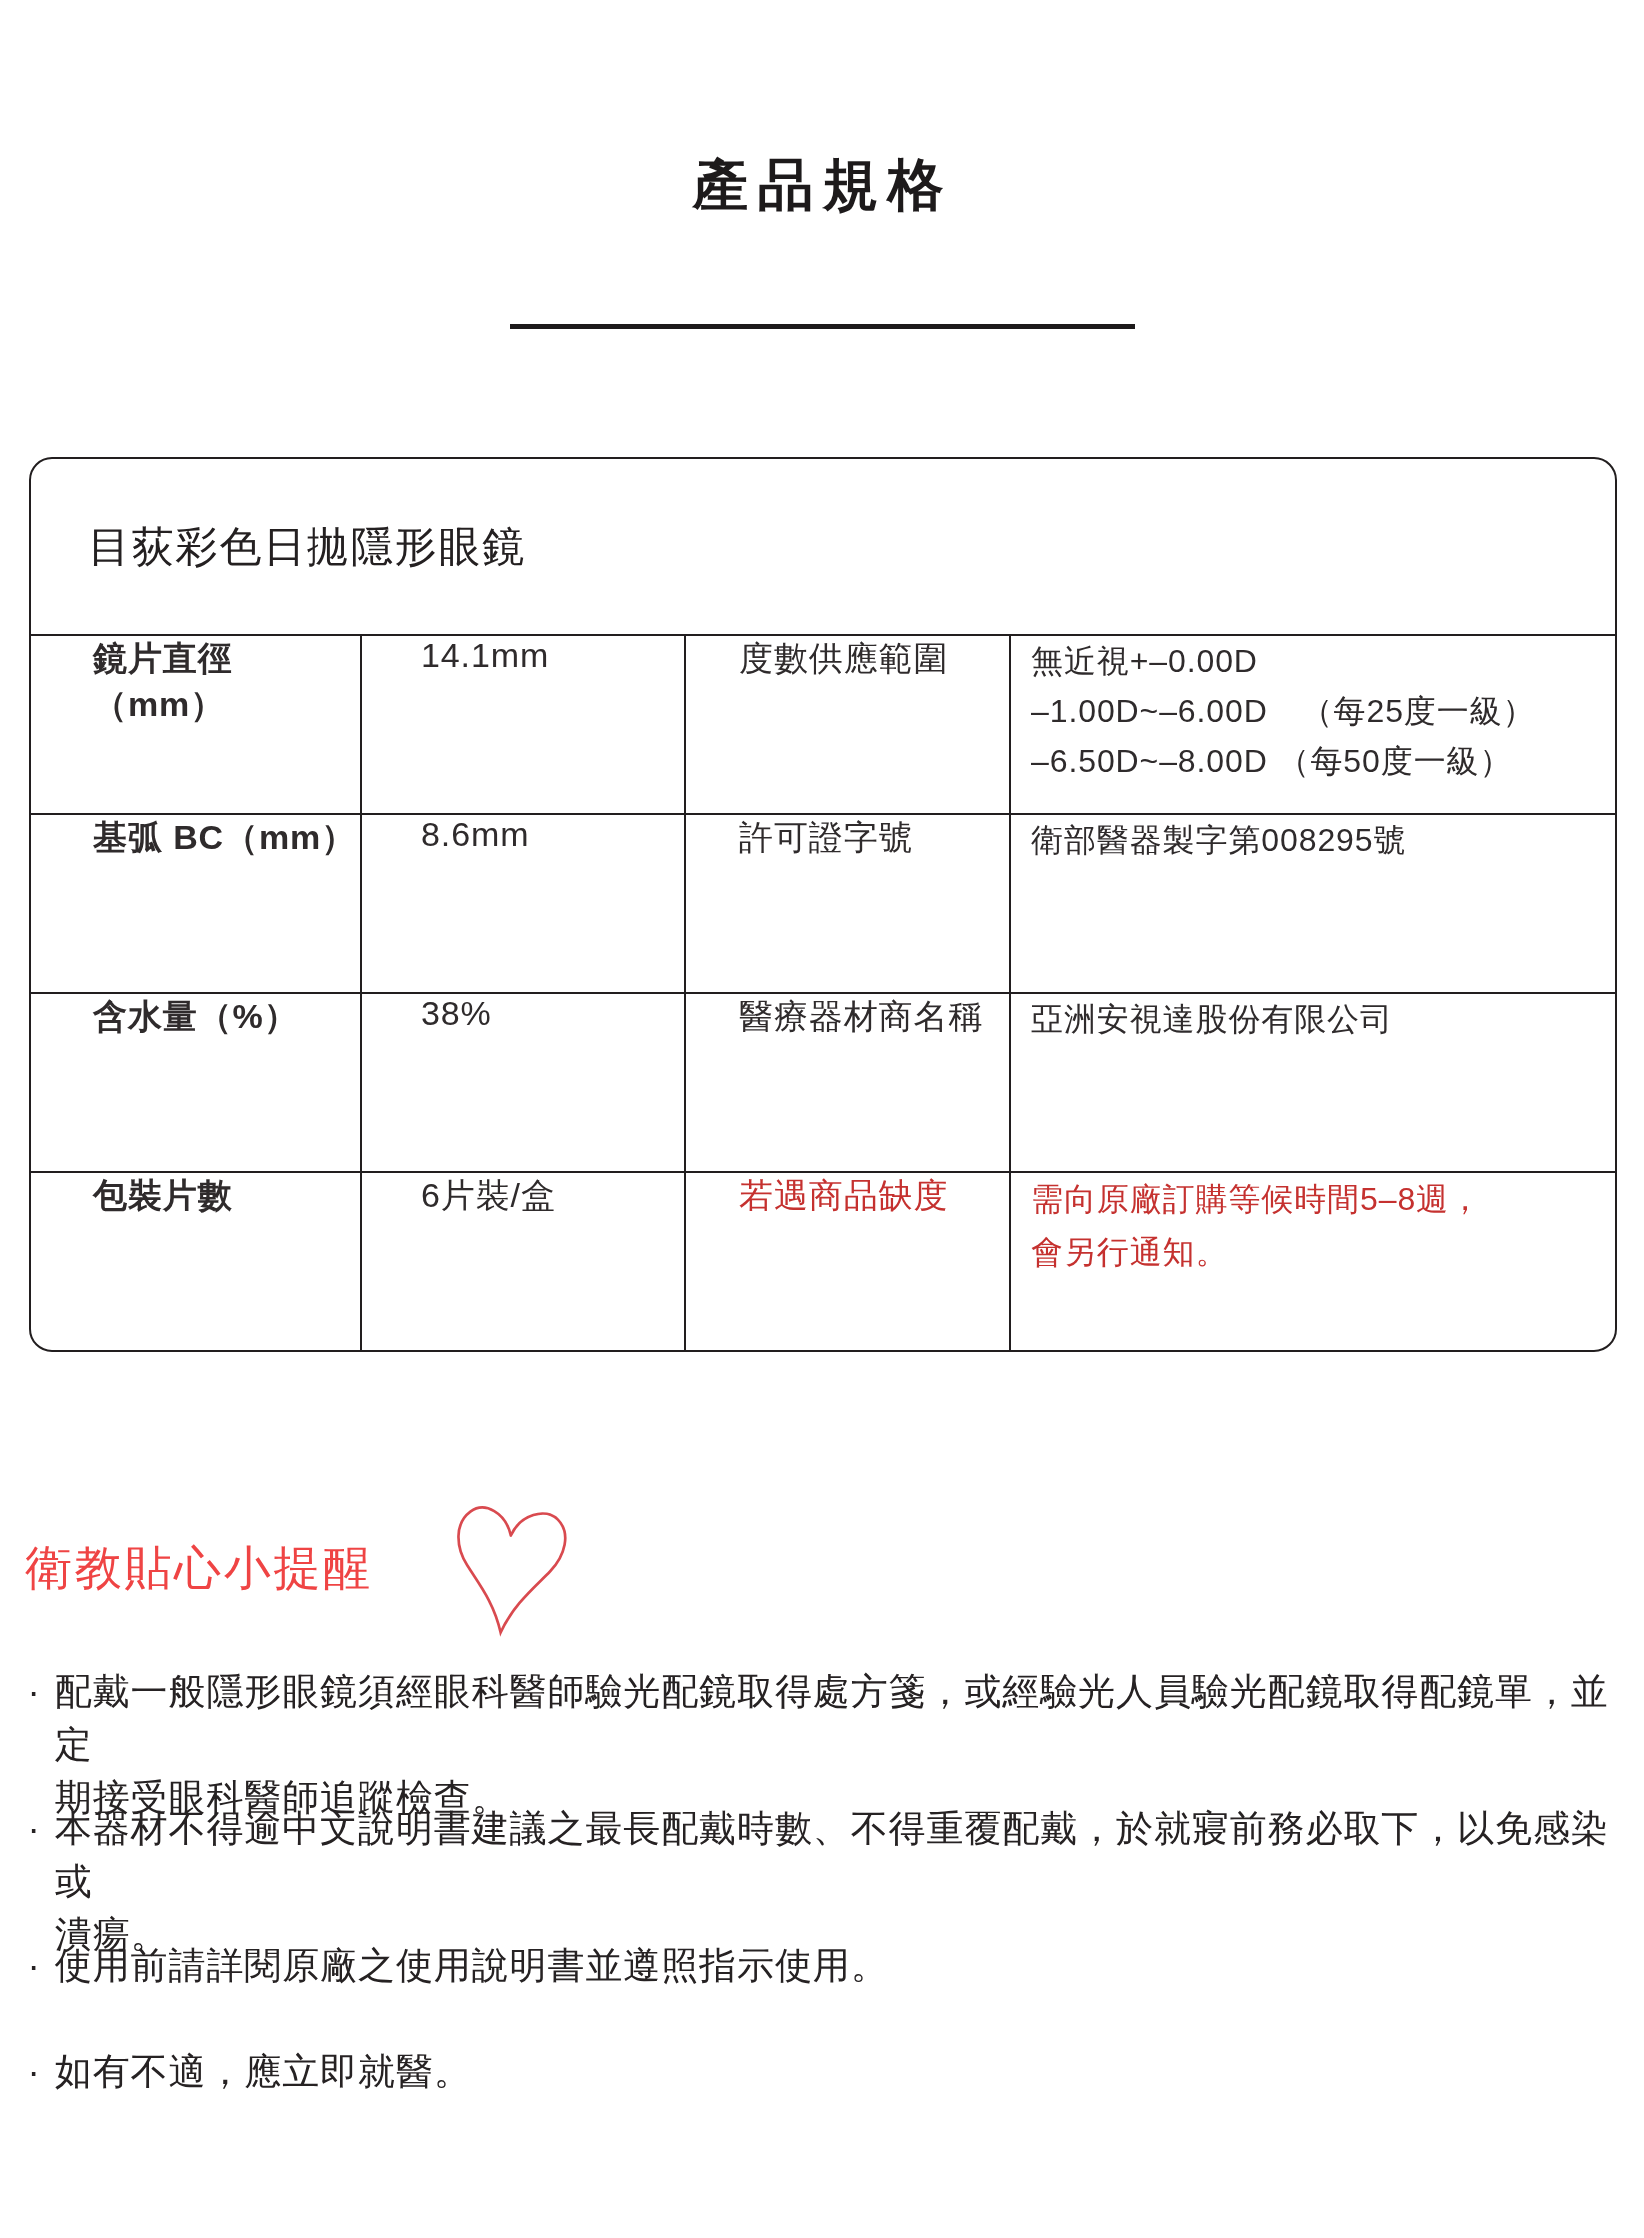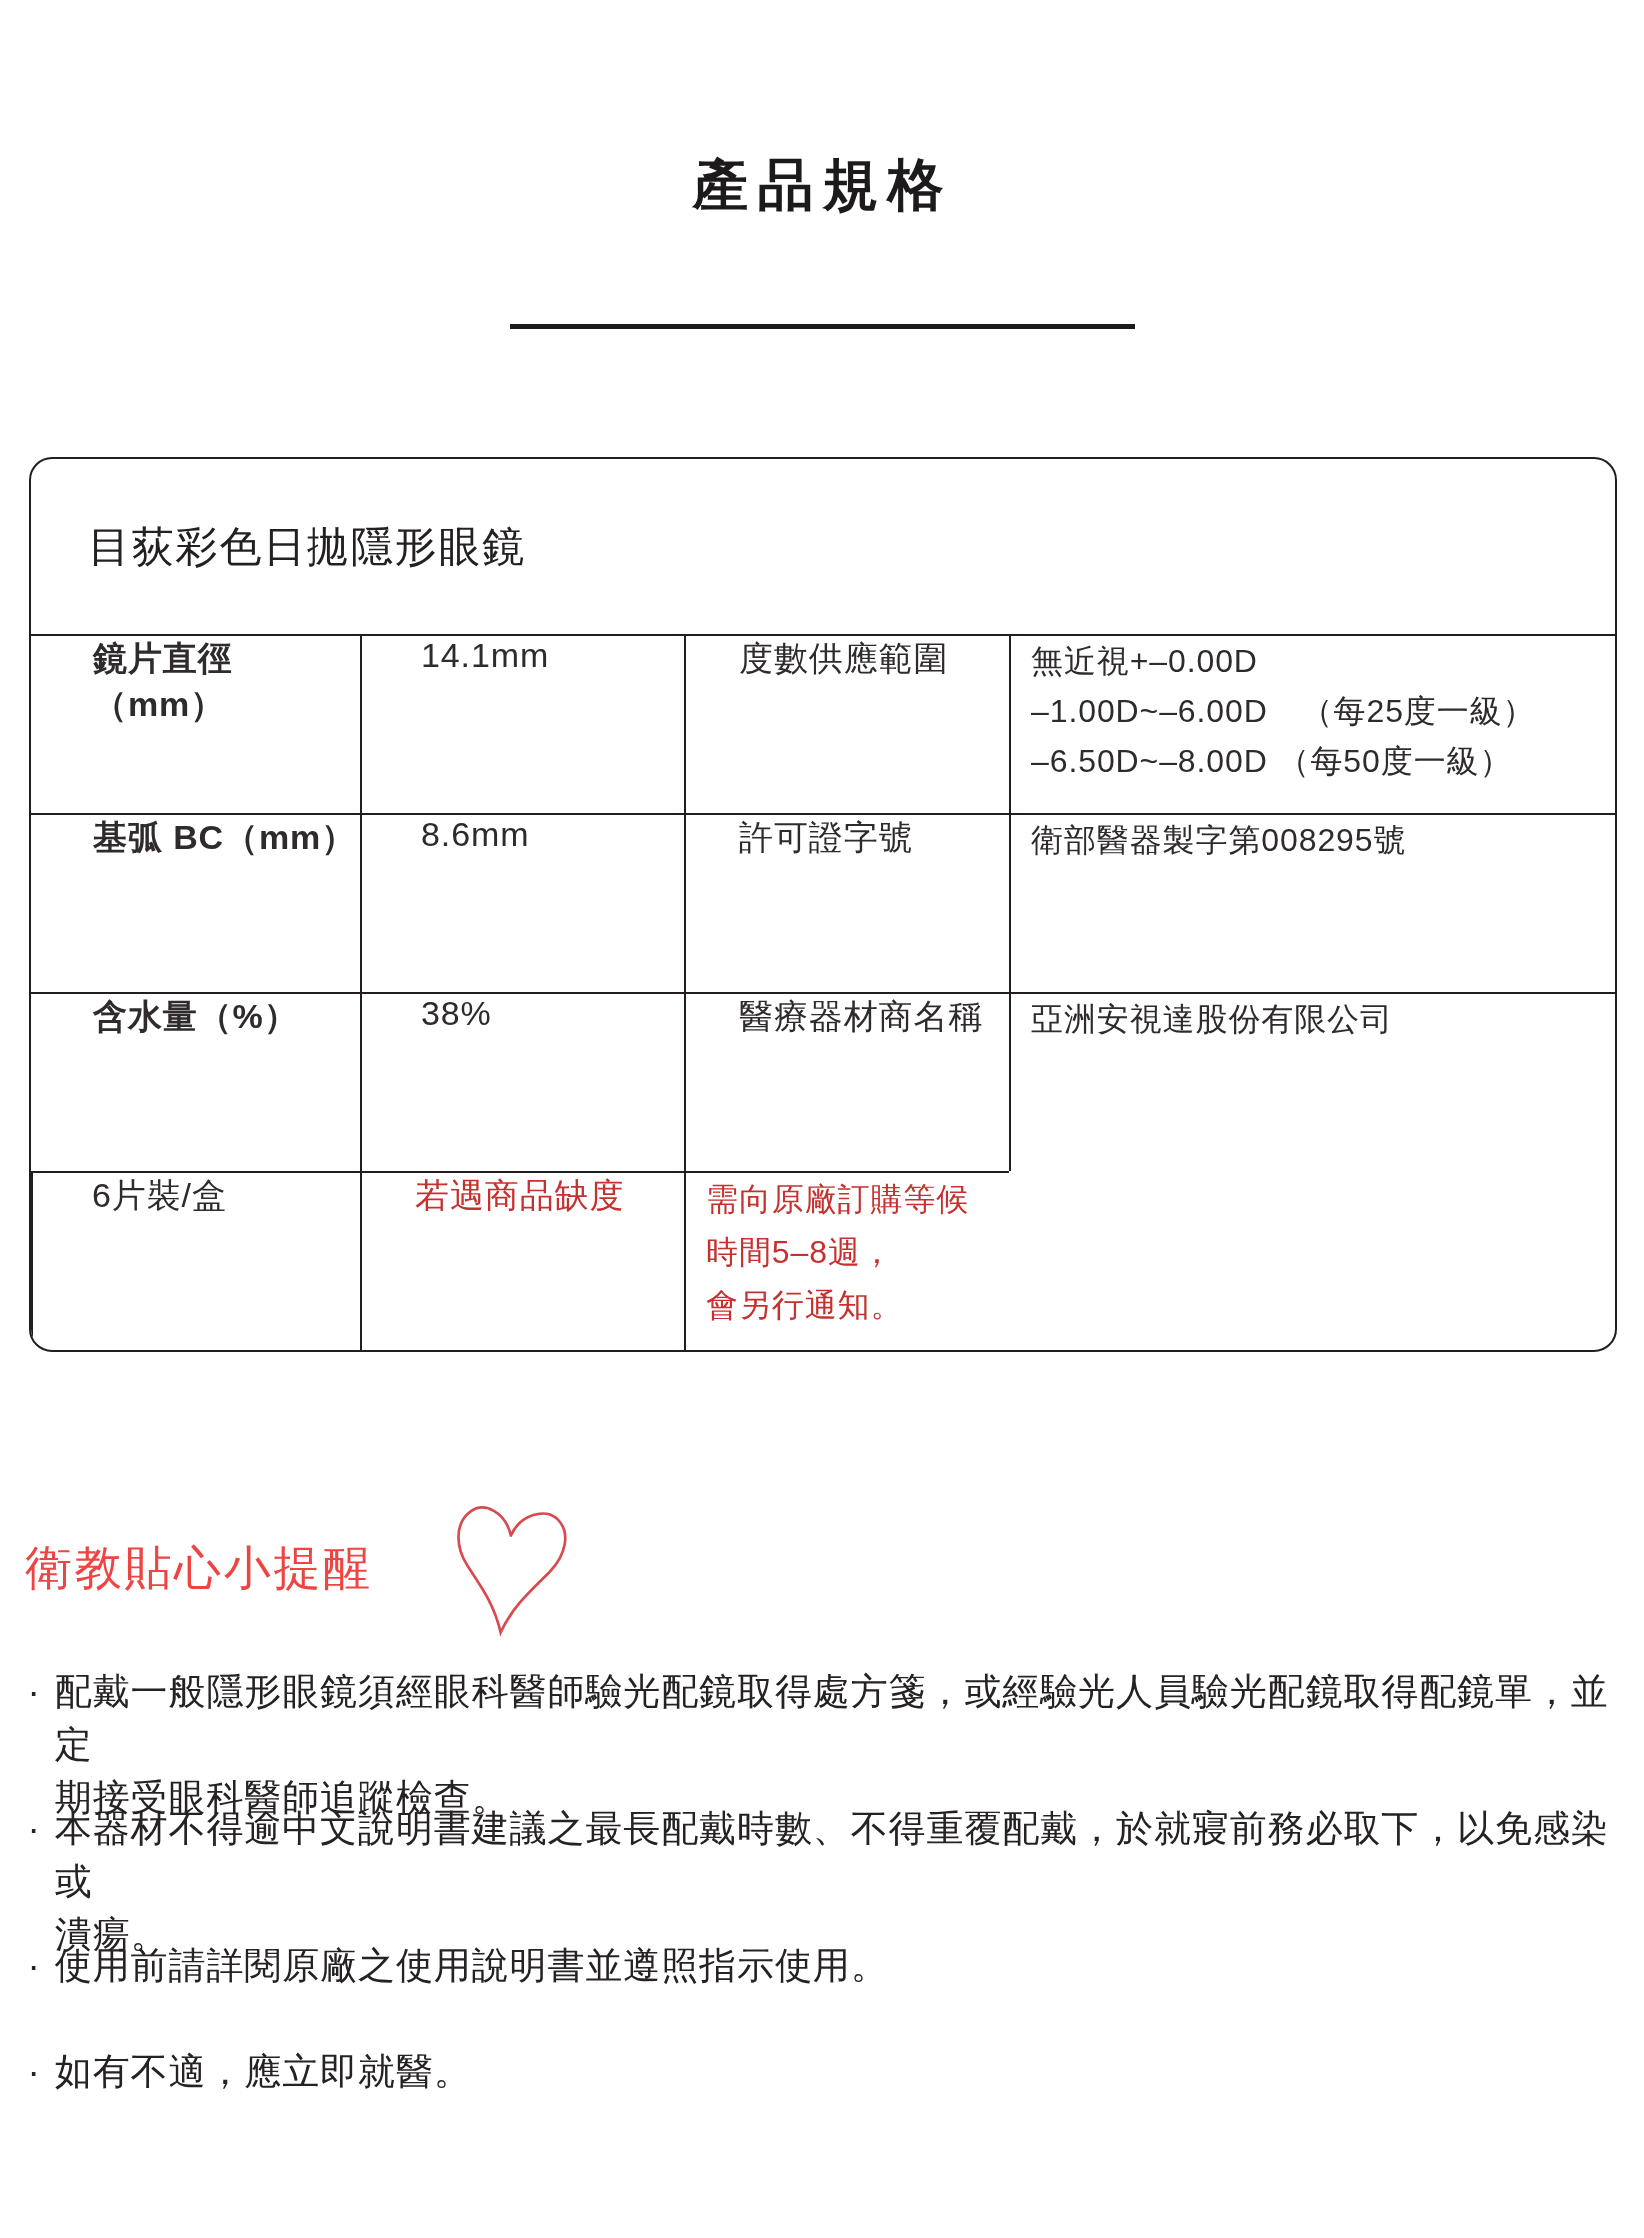--- a/index.html
+++ b/index.html
@@ -120,20 +120,21 @@
     <div class="t-row">
       <div class="t-cell c1">含水量（%）</div>
       <div class="t-cell c2">38%</div>
       <div class="t-cell c3">醫療器材商名稱</div>
       <div class="t-cell c4">
         <div class="line">亞洲安視達股份有限公司</div>
       </div>
     </div>
 
     <div class="t-row red">
+      <div class="t-cell c1">包裝片數</div>
       <div class="t-cell c2">6片裝/盒</div>
       <div class="t-cell c3">若遇商品缺度</div>
       <div class="t-cell c4">
         <div class="line">需向原廠訂購等候時間5–8週，</div>
         <div class="line">會另行通知。</div>
       </div>
     </div>
 
   </div>
 </div>

